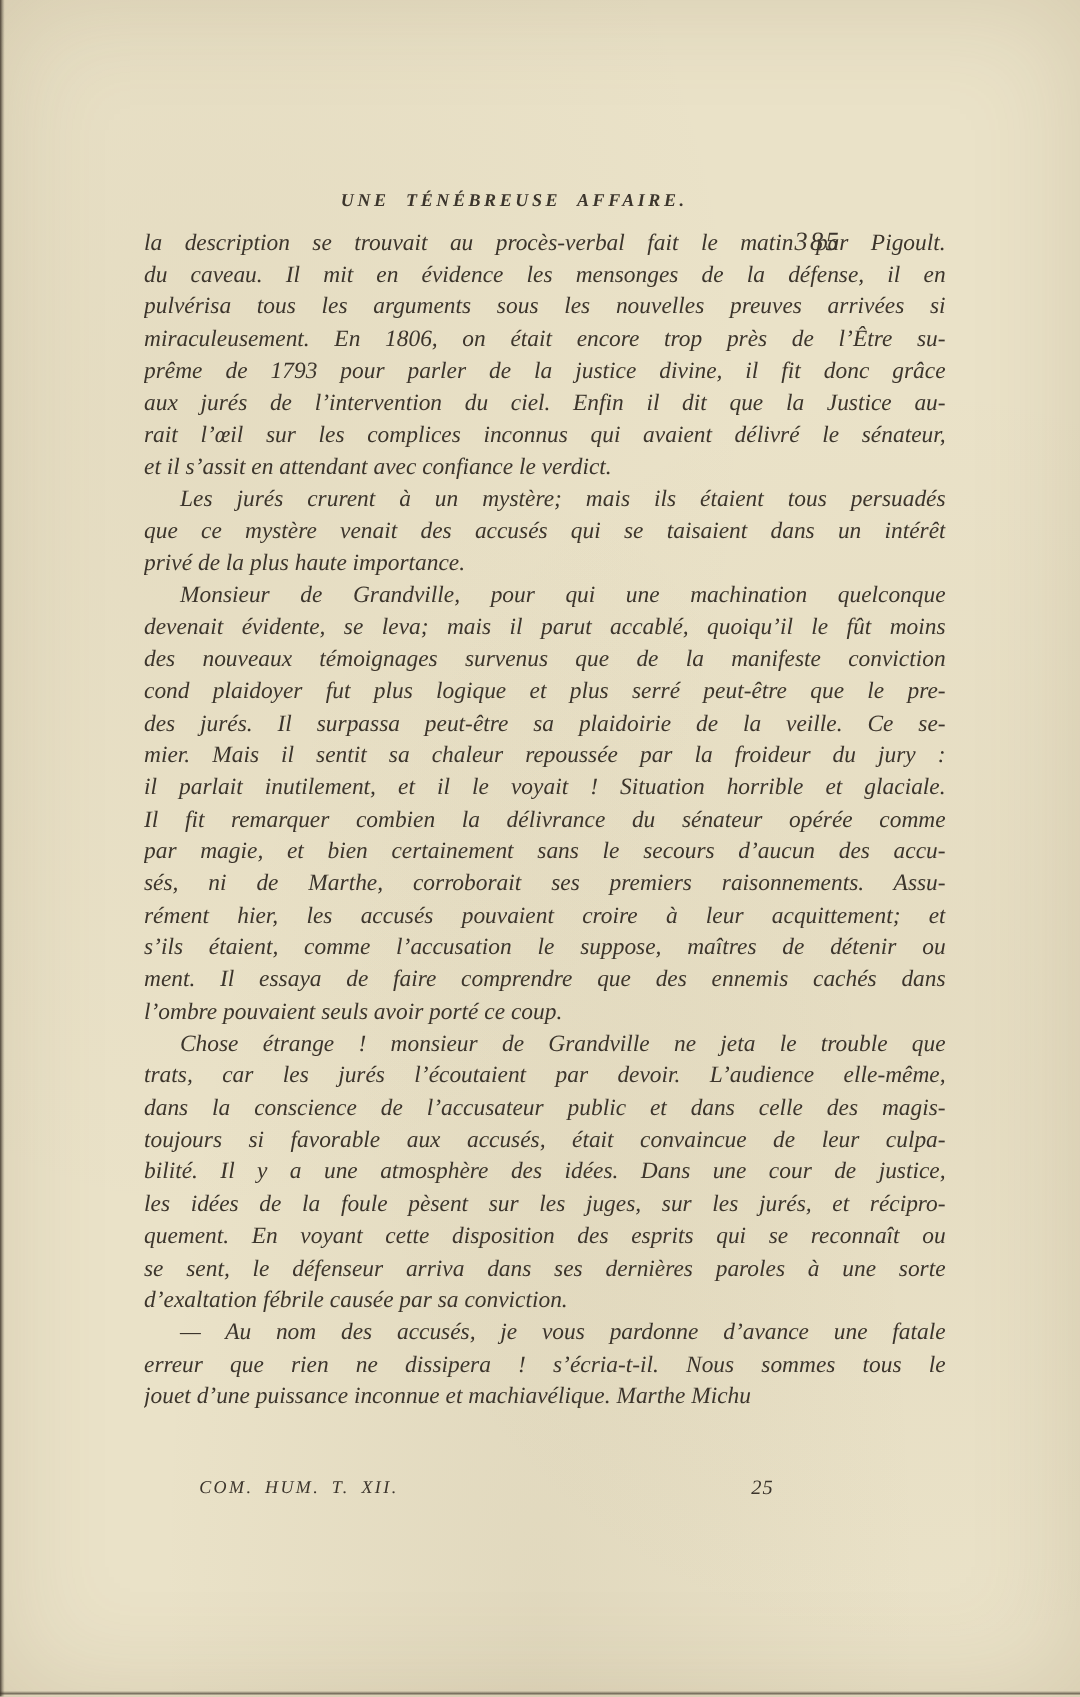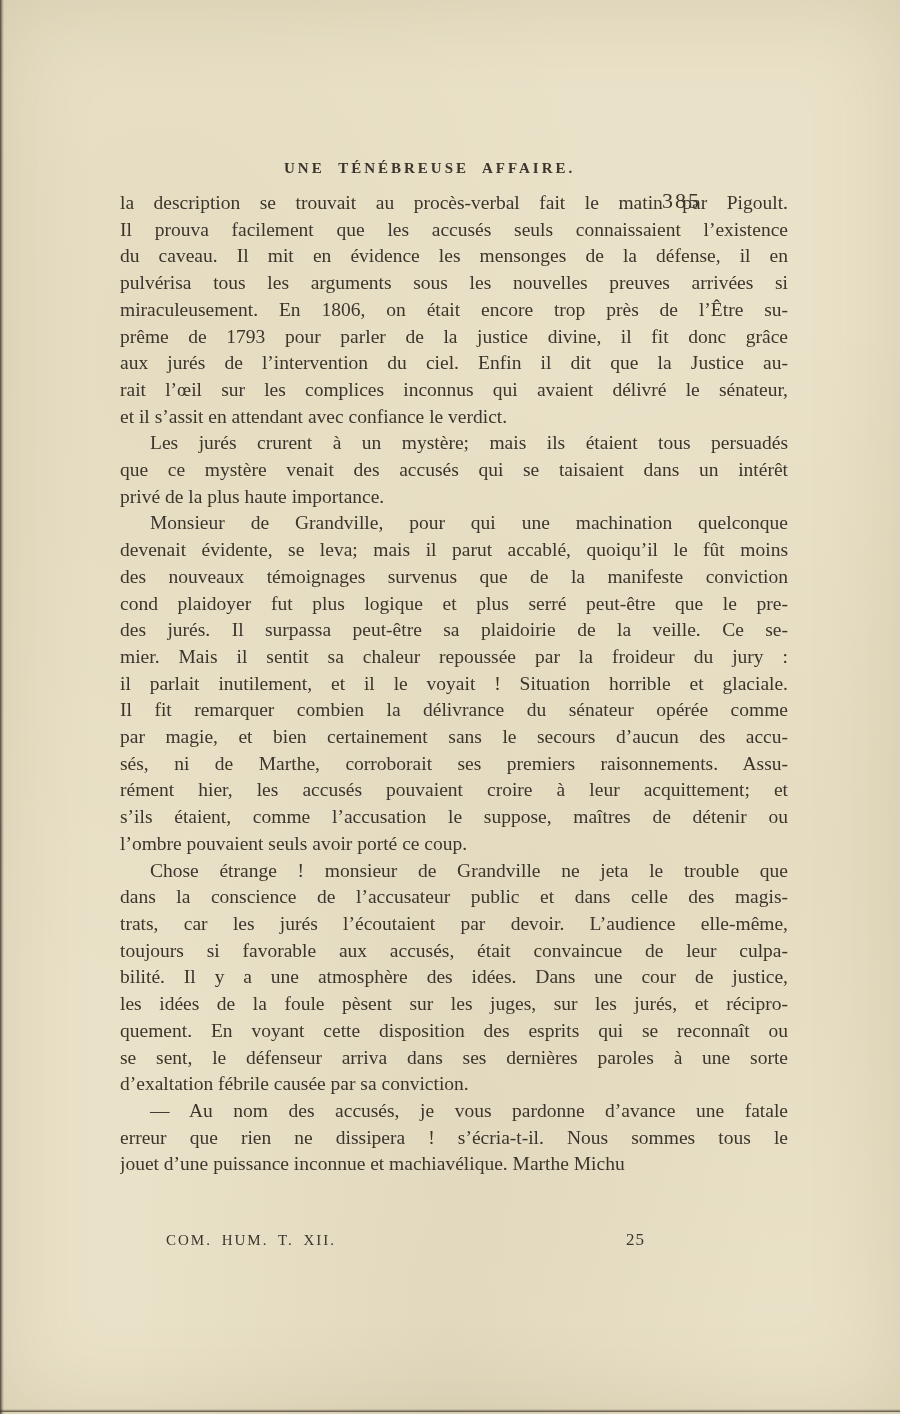--- a/index.html
+++ b/index.html
@@ -13,20 +13,21 @@
     height: 1414px;
     background:
       radial-gradient(ellipse at 18% 25%, rgba(130,110,70,0.05), transparent 45%),
       radial-gradient(ellipse at 85% 60%, rgba(130,110,70,0.05), transparent 45%),
       radial-gradient(ellipse at 50% 95%, rgba(110,95,60,0.07), transparent 50%),
       #eae2c8;
     box-shadow: inset 0 0 90px rgba(120,100,60,0.18);
     overflow: hidden;
     font-family: "Liberation Serif", "DejaVu Serif", serif;
     color: #3c352c;
+    font-style: italic;
   }
   .scan-edge-left {
     position: absolute;
     left: 0; top: 0; bottom: 0;
     width: 4px;
     background: linear-gradient(to right, rgba(55,46,36,0.85), rgba(55,46,36,0.25) 60%, transparent);
   }
   .scan-edge-bottom {
     position: absolute;
     left: 0; bottom: 2px;
@@ -108,21 +109,20 @@
   <div class="scan-edge-bottom"></div>
 
   <div class="running-header">
     <span class="running-title">UNE TÉNÉBREUSE AFFAIRE.</span>
     <span class="page-number">385</span>
   </div>
 
   <div class="text-block" id="text-block">
       <div class="paragraph">
         <div class="line">la description se trouvait au procès-verbal fait le matin par Pigoult.</div>
-        <div class="line">Il prouva facilement que les accusés seuls connaissaient l’existence</div>
         <div class="line">du caveau. Il mit en évidence les mensonges de la défense, il en</div>
         <div class="line">pulvérisa tous les arguments sous les nouvelles preuves arrivées si</div>
         <div class="line">miraculeusement. En 1806, on était encore trop près de l’Être su-</div>
         <div class="line">prême de 1793 pour parler de la justice divine, il fit donc grâce</div>
         <div class="line">aux jurés de l’intervention du ciel. Enfin il dit que la Justice au-</div>
         <div class="line">rait l’œil sur les complices inconnus qui avaient délivré le sénateur,</div>
         <div class="line last">et il s’assit en attendant avec confiance le verdict.</div>
       </div>
       <div class="paragraph">
         <div class="line indent">Les jurés crurent à un mystère; mais ils étaient tous persuadés</div>
@@ -135,26 +135,27 @@
         <div class="line">des nouveaux témoignages survenus que de la manifeste conviction</div>
         <div class="line">cond plaidoyer fut plus logique et plus serré peut-être que le pre-</div>
         <div class="line">des jurés. Il surpassa peut-être sa plaidoirie de la veille. Ce se-</div>
         <div class="line">mier. Mais il sentit sa chaleur repoussée par la froideur du jury :</div>
         <div class="line">il parlait inutilement, et il le voyait ! Situation horrible et glaciale.</div>
         <div class="line">Il fit remarquer combien la délivrance du sénateur opérée comme</div>
         <div class="line">par magie, et bien certainement sans le secours d’aucun des accu-</div>
         <div class="line">sés, ni de Marthe, corroborait ses premiers raisonnements. Assu-</div>
         <div class="line">rément hier, les accusés pouvaient croire à leur acquittement; et</div>
         <div class="line">s’ils étaient, comme l’accusation le suppose, maîtres de détenir ou</div>
+        <div class="line">ment. Il essaya de faire comprendre que des ennemis cachés dans</div>
         <div class="line last">l’ombre pouvaient seuls avoir porté ce coup.</div>
       </div>
       <div class="paragraph">
         <div class="line indent">Chose étrange ! monsieur de Grandville ne jeta le trouble que</div>
+        <div class="line">trats, car les jurés l’écoutaient par devoir. L’audience elle-même,</div>
         <div class="line">dans la conscience de l’accusateur public et dans celle des magis-</div>
-        <div class="line">trats, car les jurés l’écoutaient par devoir. L’audience elle-même,</div>
         <div class="line">toujours si favorable aux accusés, était convaincue de leur culpa-</div>
         <div class="line">bilité. Il y a une atmosphère des idées. Dans une cour de justice,</div>
         <div class="line">les idées de la foule pèsent sur les juges, sur les jurés, et récipro-</div>
         <div class="line">quement. En voyant cette disposition des esprits qui se reconnaît ou</div>
         <div class="line">se sent, le défenseur arriva dans ses dernières paroles à une sorte</div>
         <div class="line last">d’exaltation fébrile causée par sa conviction.</div>
       </div>
       <div class="paragraph">
         <div class="line indent">— Au nom des accusés, je vous pardonne d’avance une fatale</div>
         <div class="line">erreur que rien ne dissipera ! s’écria-t-il. Nous sommes tous le</div>

